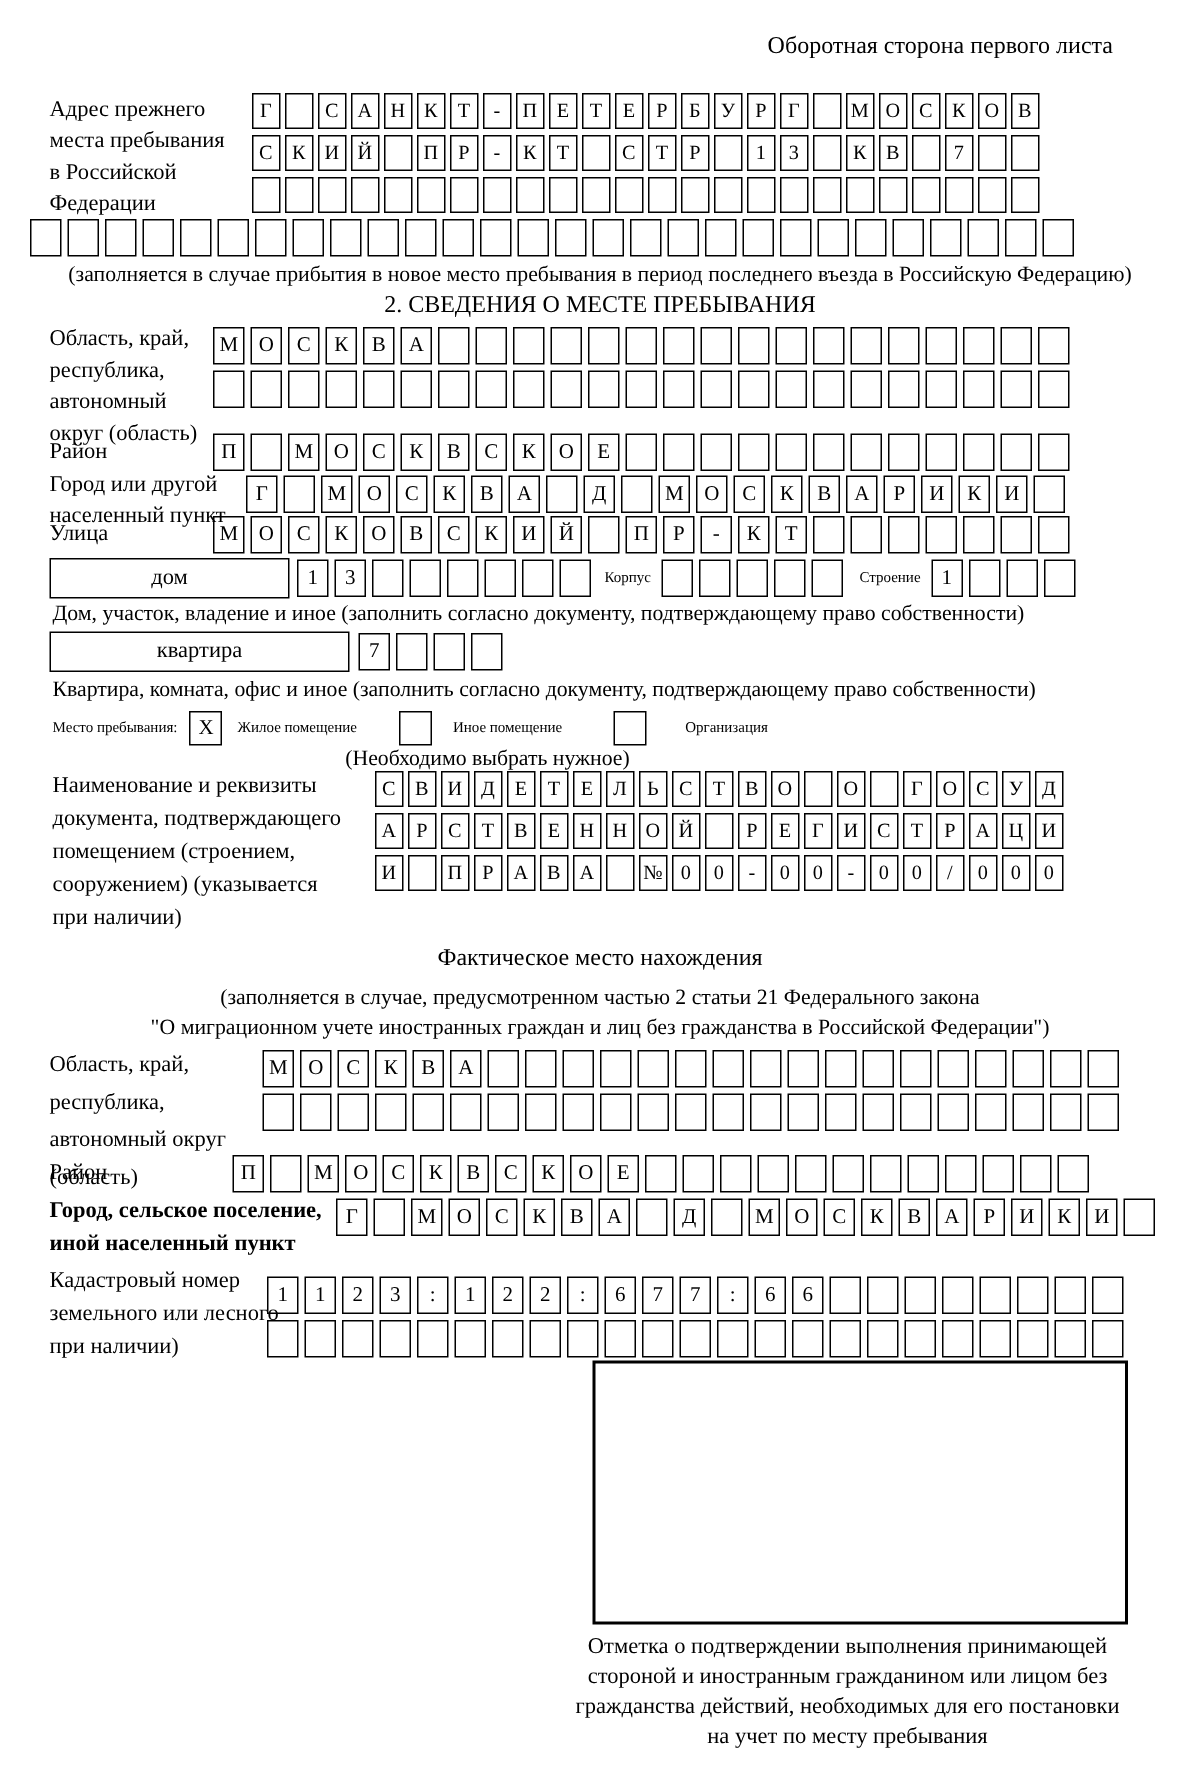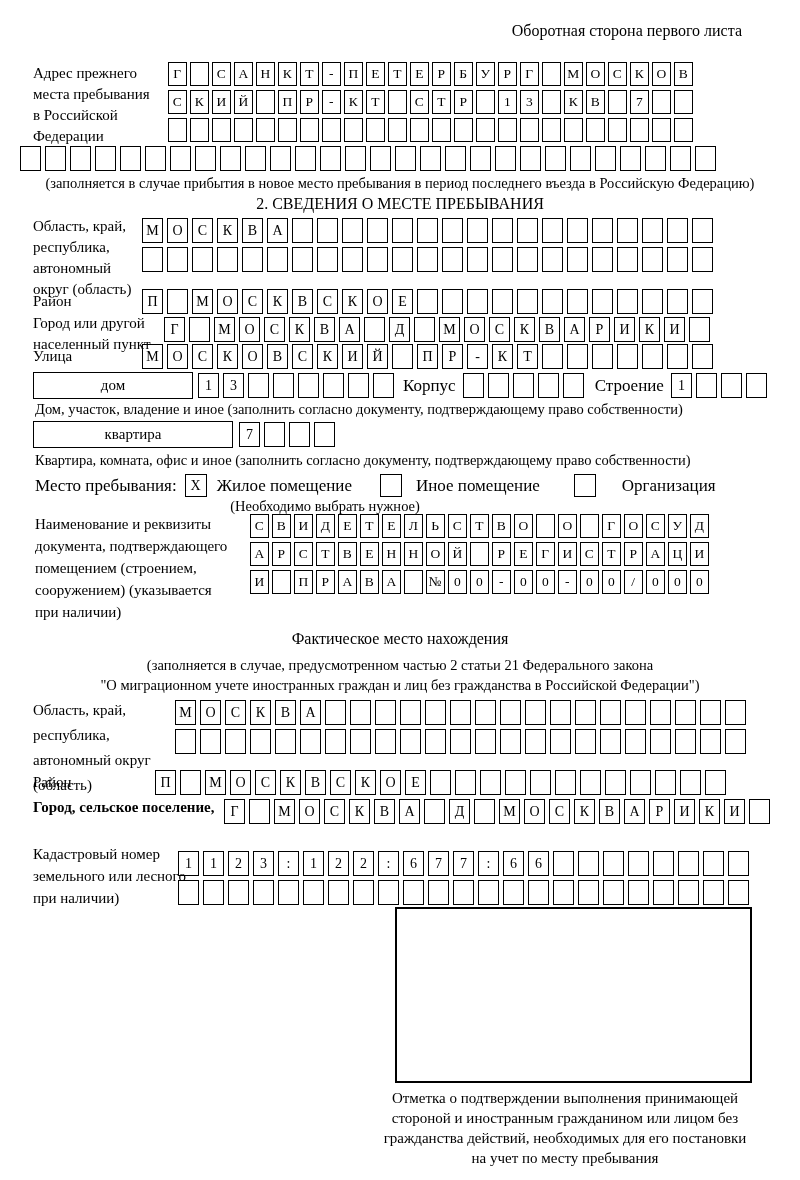--- a/index.html
+++ b/index.html
@@ -29,21 +29,21 @@
     text-align:center; font-size:15px; flex:0 0 auto;
   }
   .inline-flex { display:flex; align-items:center; }
   .chk {
     width:20px; height:21px; border:1.6px solid #000;
     text-align:center; font-size:14px; line-height:21px; flex:0 0 auto;
   }
   .left-note { font-size:14.5px; }
   .bigbox { border:2px solid #000; background:#fff; }
   .caption { text-align:center; font-size:15px; line-height:20px; }
-  .opt-label { font-size:17px; }
+  .opt-label { font-size:10px; }
 </style>
 </head>
 <body>
 
 <div class="abs hdr-note">Оборотная сторона первого листа</div>
 
 <div class="abs lbl" style="top:63px;left:33px;width:135px;">
   <div>Адрес прежнего</div>
   <div>места пребывания</div>
   <div>в Российской</div>
@@ -513,20 +513,21 @@
     <span class="cell"></span>
     <span class="cell"></span>
     <span class="cell"></span>
     <span class="cell"></span>
     <span class="cell"></span>
     <span class="cell"></span>
   </div>
 
 <div class="abs lbl" style="top:796px;left:33px;width:195px;line-height:22px;font-weight:bold;">
   <div>Город, сельское поселение,</div>
+  <div>иной населенный пункт</div>
 </div>
 <div class="abs cellrow" style="top:799px;left:224px;">
     <span class="cell">Г</span>
     <span class="cell"></span>
     <span class="cell">М</span>
     <span class="cell">О</span>
     <span class="cell">С</span>
     <span class="cell">К</span>
     <span class="cell">В</span>
     <span class="cell">А</span>

